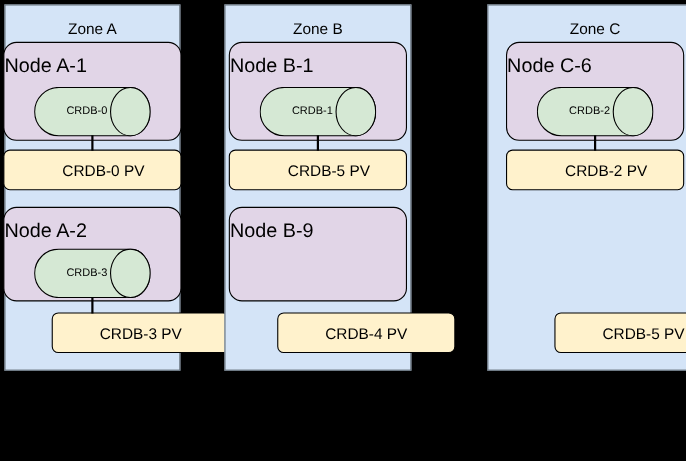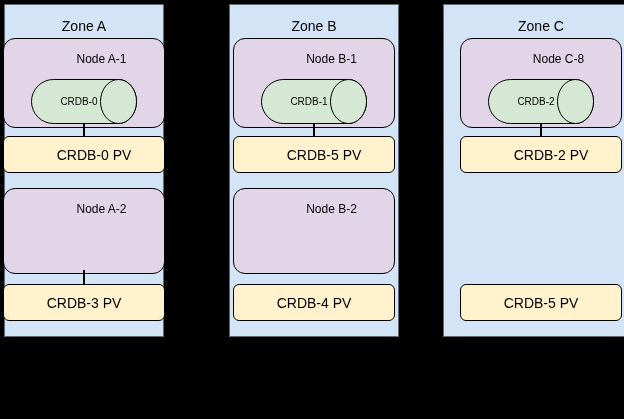--- a/index.html
+++ b/index.html
@@ -20,38 +20,38 @@
     overflow:hidden;
   }
   .canvas{position:absolute;left:0;top:0;width:624px;height:419px;}
 
   .zone{
     position:absolute;top:4px;height:333px;
     background:var(--zone-fill);
     border:1.5px solid var(--zone-border);
   }
   .zone-a{left:4px;width:160px;}
-  .zone-b{left:229px;width:170px;}
+  .zone-b{left:204px;width:170px;}
   .zone-c{left:443px;width:196px;}
 
   .zone-title{
     position:absolute;top:13px;left:0;right:0;
     text-align:center;font-size:14px;line-height:16px;
   }
 
   .node{
     position:absolute;left:50%;transform:translateX(-50%);
     width:162px;background:var(--node-fill);
     border:1px solid var(--node-border);border-radius:12px;
   }
   .node1{top:33px;height:90px;}
   .node2{top:183px;height:86px;}
   .node-label{
     position:absolute;top:12px;left:0;right:0;
-    text-align:center;font-size:12px;line-height:16px;margin-left:35px;
+    text-align:left;font-size:18px;line-height:16px;
   }
 
   .cyl{
     position:absolute;left:50%;transform:translateX(-50%);
     width:106px;height:45px;
   }
   .cyl-1{top:40px;}
   .cyl-2{top:37px;}
   .cyl svg{position:absolute;left:0;top:0;display:block;}
   .cyl-shape{fill:var(--pod-fill);stroke:var(--pod-border);stroke-width:1;}
@@ -70,21 +70,21 @@
 
   .pv{
     position:absolute;left:50%;transform:translateX(-50%);
     width:162px;height:37px;
     background:var(--pv-fill);
     border:1px solid var(--pv-border);border-radius:6px;
     display:flex;align-items:center;justify-content:center;
     font-size:14px;
   }
   .pv1{top:131px;padding-left:20px;}
-  .pv2{top:279px;}
+  .pv2{top:279px;margin-left:44px;}
 </style>
 </head>
 <body>
 
 <div class="canvas">
 
   <div class="zone zone-a">
     <div class="zone-title">Zone A</div>
 
     <div class="node node1">
@@ -95,20 +95,27 @@
           <ellipse class="cyl-shape" cx="87.5" cy="22.5" rx="18" ry="22"></ellipse>
         </svg>
         <span class="cyl-label">CRDB-0</span>
       </div>
     </div>
     <div class="connector connector1"></div>
     <div class="pv pv1">CRDB-0 PV</div>
 
     <div class="node node2">
       <div class="node-label">Node A-2</div>
+      <div class="cyl cyl-2">
+        <svg width="106" height="45" viewBox="0 0 106 45">
+          <path class="cyl-shape" d="M 87.5 0.5 L 22.5 0.5 A 22 22 0 0 0 22.5 44.5 L 87.5 44.5 A 18 22 0 0 0 87.5 0.5 Z"></path>
+          <ellipse class="cyl-shape" cx="87.5" cy="22.5" rx="18" ry="22"></ellipse>
+        </svg>
+        <span class="cyl-label">CRDB-3</span>
+      </div>
     </div>
     <div class="connector connector2"></div>
     <div class="pv pv2">CRDB-3 PV</div>
   </div>
 
   <div class="zone zone-b">
     <div class="zone-title">Zone B</div>
 
     <div class="node node1">
       <div class="node-label">Node B-1</div>
@@ -117,30 +124,30 @@
           <path class="cyl-shape" d="M 87.5 0.5 L 22.5 0.5 A 22 22 0 0 0 22.5 44.5 L 87.5 44.5 A 18 22 0 0 0 87.5 0.5 Z"></path>
           <ellipse class="cyl-shape" cx="87.5" cy="22.5" rx="18" ry="22"></ellipse>
         </svg>
         <span class="cyl-label">CRDB-1</span>
       </div>
     </div>
     <div class="connector connector1"></div>
     <div class="pv pv1">CRDB-5 PV</div>
 
     <div class="node node2">
-      <div class="node-label">Node B-2</div>
+      <div class="node-label">Node B-9</div>
     </div>
     <div class="pv pv2">CRDB-4 PV</div>
   </div>
 
   <div class="zone zone-c">
     <div class="zone-title">Zone C</div>
 
     <div class="node node1">
-      <div class="node-label">Node C-8</div>
+      <div class="node-label">Node C-6</div>
       <div class="cyl cyl-1">
         <svg width="106" height="45" viewBox="0 0 106 45">
           <path class="cyl-shape" d="M 87.5 0.5 L 22.5 0.5 A 22 22 0 0 0 22.5 44.5 L 87.5 44.5 A 18 22 0 0 0 87.5 0.5 Z"></path>
           <ellipse class="cyl-shape" cx="87.5" cy="22.5" rx="18" ry="22"></ellipse>
         </svg>
         <span class="cyl-label">CRDB-2</span>
       </div>
     </div>
     <div class="connector connector1"></div>
     <div class="pv pv1">CRDB-2 PV</div>

